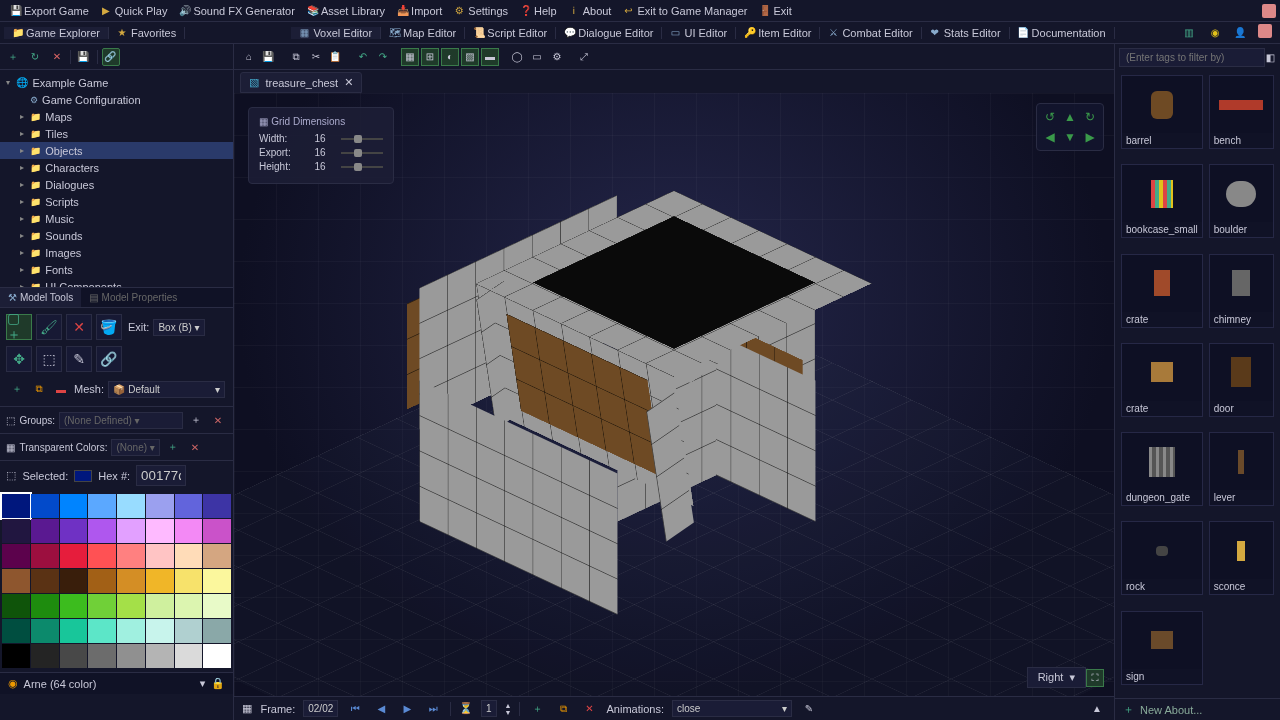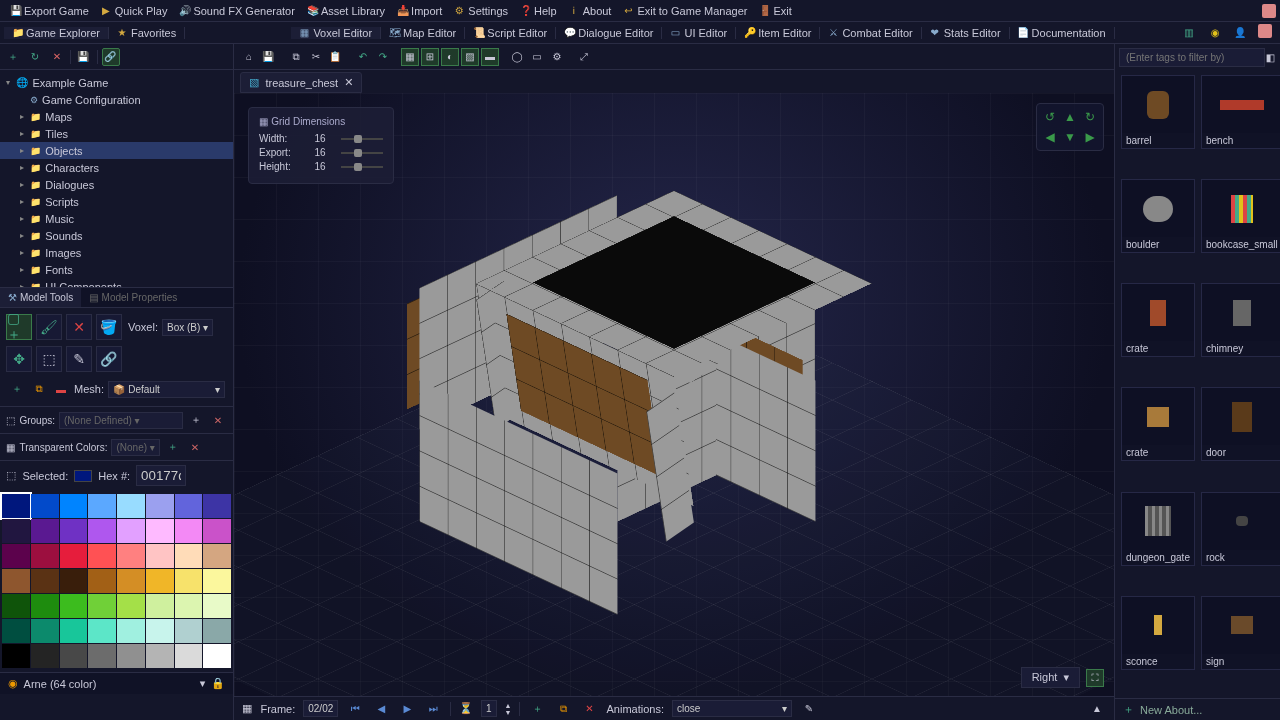--- a/index.html
+++ b/index.html
@@ -58,21 +58,21 @@
 .dark{background-color:#0a0a0a}
 .grid-dim{position:absolute;left:14px;top:14px;background:#1c1e36e0;border:1px solid #2a2c44;border-radius:4px;padding:8px 10px;font-size:10px}
 .grid-dim h4{font-size:10px;font-weight:normal;color:#aac;margin-bottom:6px}
 .gd-row{display:flex;align-items:center;gap:8px;margin:3px 0}
 .gd-row label{width:40px}
 .numval{width:26px;text-align:center}
 .slider{width:42px;height:2px;background:#444;position:relative}
 .slider::after{content:"";position:absolute;left:30%;top:-3px;width:8px;height:8px;background:#888;border-radius:2px}
 .cam-ctrl{position:absolute;right:10px;top:10px;background:#141630c0;border:1px solid #2a2c44;border-radius:4px;padding:4px;display:grid;grid-template-columns:repeat(3,18px);gap:2px}
 .cam-ctrl .c{width:18px;height:18px;display:flex;align-items:center;justify-content:center;color:#3a9a4a;cursor:pointer;font-size:12px}
-.view-label{position:absolute;right:10px;bottom:8px;display:flex;align-items:center;gap:6px}
+.view-label{position:absolute;right:10px;bottom:8px;display:flex;align-items:center;gap:0}
 .view-label .sel{background:#1a1c36;border:1px solid #2a2c44;padding:3px 10px}
 .timebar{height:24px;display:flex;align-items:center;gap:8px;padding:0 8px;border-top:1px solid #2a2c44;background:#14162a}
 .rightpane{width:166px;background:#14162a;border-left:1px solid #2a2c44;display:flex;flex-direction:column}
 .filter{display:flex;padding:4px}
 .filter input{flex:1;background:#1a1c36;border:1px solid #2a2c44;padding:3px 6px;color:#888;font-size:10px}
 .asset-grid{flex:1;overflow:auto;display:grid;grid-template-columns:1fr 1fr;gap:6px;padding:4px 6px}
 .asset{background:#0e1024;border:1px solid #262846;height:74px;display:flex;flex-direction:column;cursor:pointer;position:relative}
 .asset .thumb{flex:1;display:flex;align-items:center;justify-content:center}
 .asset .nm{font-size:10px;padding:2px 4px;background:#14162a60;white-space:nowrap;overflow:hidden}
 .r-foot{height:22px;display:flex;align-items:center;padding:0 8px;border-top:1px solid #2a2c44;color:#8a9;cursor:pointer}
@@ -161,21 +161,21 @@
 
     <div class="tools-body">
       <div style="display:flex;align-items:center;gap:6px">
         <div class="tool-row">
           <div class="tool-btn active" style="color:#4a8">▢＋</div>
           <div class="tool-btn" style="color:#4a8">🖌</div>
           <div class="tool-btn" style="color:#d44">✕</div>
           <div class="tool-btn">🪣</div>
         </div>
         <div style="flex:1;display:flex;align-items:center;gap:4px">
-          <span>Voxel:</span>
+          <span>Exit:</span>
           <span class="select"><span>Box (B)</span> ▾</span>
         </div>
       </div>
       <div class="tool-row">
         <div class="tool-btn" style="color:#4a8">✥</div>
         <div class="tool-btn">⬚</div>
         <div class="tool-btn">✎</div>
         <div class="tool-btn">🔗</div>
       </div>
       <div class="pill-row">
@@ -416,32 +416,32 @@
           <div class="nm">barrel</div>
         </div>
         <div class="asset">
           <div class="thumb">
             <div style="width: 44px; height: 10px; background: rgb(176, 58, 42); border-radius: 0px; position: relative;"></div>
           </div>
           <div class="nm">bench</div>
         </div>
         <div class="asset">
           <div class="thumb">
+            <div style="width: 22px; height: 28px; background: repeating-linear-gradient(90deg, rgb(221, 68, 68) 0px, rgb(221, 68, 68) 4px, rgb(68, 170, 136) 4px, rgb(68, 170, 136) 8px, rgb(226, 194, 26) 8px, rgb(226, 194, 26) 12px) rgb(58, 110, 212); border-radius: 0px; position: relative;"></div>
+          </div>
+          <div class="nm">bookcase_small</div>
+        </div>
+        <div class="asset">
+          <div class="thumb">
             <div style="width: 30px; height: 26px; background: rgb(136, 136, 136); border-radius: 14px; position: relative;"></div>
           </div>
           <div class="nm">boulder</div>
         </div>
         <div class="asset">
           <div class="thumb">
-            <div style="width: 22px; height: 28px; background: repeating-linear-gradient(90deg, rgb(221, 68, 68) 0px, rgb(221, 68, 68) 4px, rgb(68, 170, 136) 4px, rgb(68, 170, 136) 8px, rgb(226, 194, 26) 8px, rgb(226, 194, 26) 12px) rgb(58, 110, 212); border-radius: 0px; position: relative;"></div>
-          </div>
-          <div class="nm">bookcase_small</div>
-        </div>
-        <div class="asset">
-          <div class="thumb">
             <div style="width: 16px; height: 26px; background: rgb(160, 74, 42); border-radius: 0px; position: relative;"></div>
           </div>
           <div class="nm">crate</div>
         </div>
         <div class="asset">
           <div class="thumb">
             <div style="width: 18px; height: 26px; background: rgb(102, 102, 102); border-radius: 0px; position: relative;"></div>
           </div>
           <div class="nm">chimney</div>
         </div>
@@ -455,20 +455,26 @@
           <div class="thumb">
             <div style="width: 20px; height: 30px; background: rgb(90, 58, 26); border-radius: 0px; position: relative;"></div>
           </div>
           <div class="nm">door</div>
         </div>
         <div class="asset">
           <div class="thumb">
             <div style="width: 26px; height: 30px; background: repeating-linear-gradient(90deg, rgb(136, 136, 136) 0px, rgb(136, 136, 136) 3px, transparent 3px, transparent 7px) rgb(85, 85, 85); border-radius: 0px; position: relative;"></div>
           </div>
           <div class="nm">dungeon_gate</div>
+        </div>
+        <div class="asset">
+          <div class="thumb">
+            <div style="width: 6px; height: 24px; background: rgb(106, 74, 42); border-radius: 0px; position: relative;"></div>
+          </div>
+          <div class="nm">lever</div>
         </div>
         <div class="asset">
           <div class="thumb">
             <div style="width: 12px; height: 10px; background: rgb(68, 68, 68); border-radius: 4px; position: relative;"></div>
           </div>
           <div class="nm">rock</div>
         </div>
         <div class="asset">
           <div class="thumb">
             <div style="width: 8px; height: 20px; background: rgb(212, 169, 64); border-radius: 0px; position: relative;"></div>

